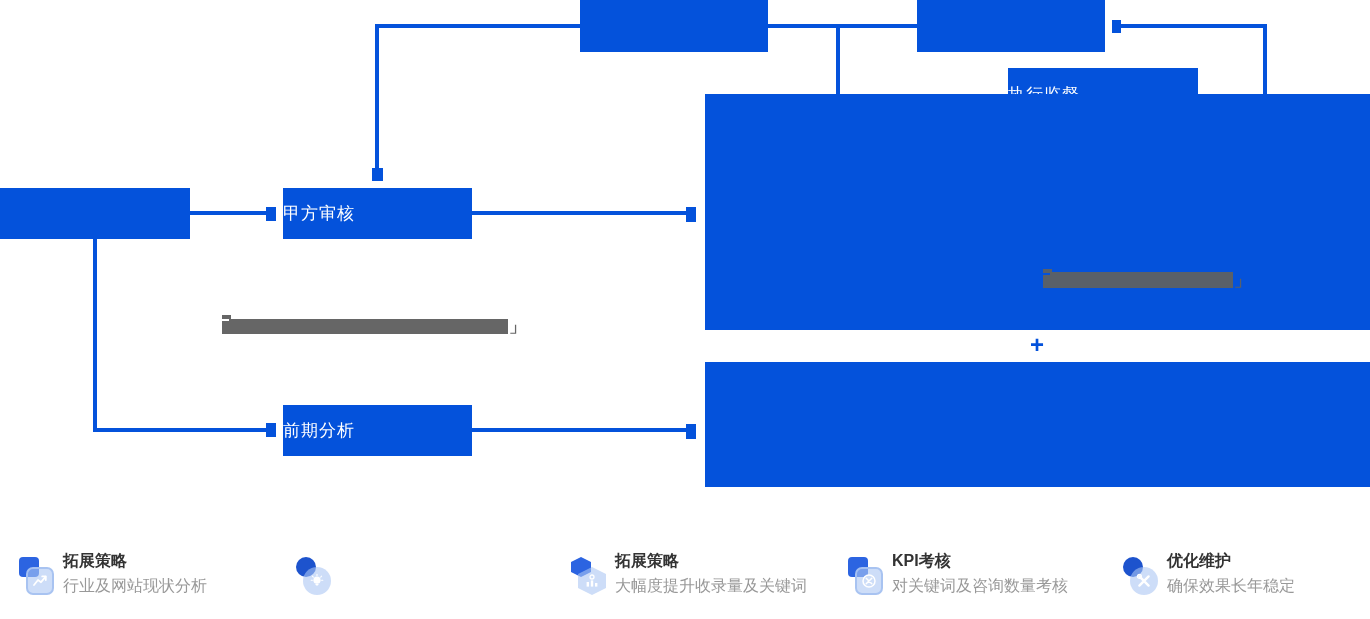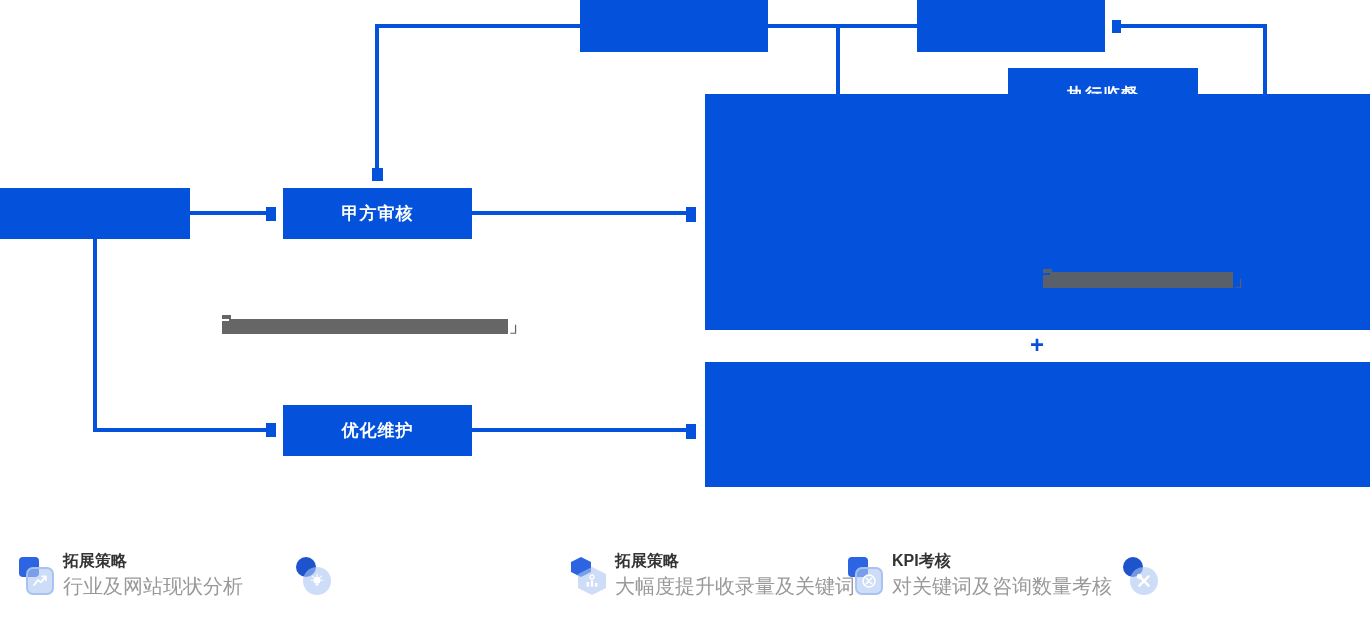--- a/index.html
+++ b/index.html
@@ -3,22 +3,22 @@
 <meta charset="utf-8">
 <style>
   html,body{margin:0;padding:0;background:#ffffff;}
   .canvas{
     position:relative;width:1370px;height:619px;background:#ffffff;overflow:hidden;
     font-family:"Liberation Sans","DejaVu Sans",sans-serif;
   }
   
   .fbox{
     position:absolute;background:#0452DB;color:#ffffff;
-    font-size:17px;font-weight:bold;text-align:center;z-index:2;
-    display:flex;align-items:center;justify-content:center;letter-spacing:1px;
+    font-size:17px;font-weight:normal;text-align:center;z-index:2;
+    display:flex;align-items:center;justify-content:flex-start;letter-spacing:1px;
   }
   
   .hline,.vline{position:absolute;background:#0452DB;z-index:1;}
   .nub{position:absolute;background:#0452DB;z-index:3;}
   
   .redact-row{position:absolute;display:flex;align-items:flex-end;z-index:4;}
   .redact-frag{width:9px;height:19px;margin-right:-2px;}
   .redact-bar{height:15px;}
   .redact-suffix{font-size:17px;font-weight:bold;line-height:15px;margin-left:1px;}
   .on-white .redact-frag{background:linear-gradient(#666666 0 4px,rgba(0,0,0,0) 4px 6px,#666666 6px 100%);}
@@ -41,21 +41,21 @@
     background:rgba(172,199,243,0.6);display:flex;align-items:center;justify-content:center;
   }
   .shape-square .icon-back{border-radius:4px;}
   .shape-square .icon-front{border:2px solid rgba(166,194,241,0.95);border-radius:7px;width:24px;height:24px;}
   .shape-circle .icon-back{border-radius:50%;background:#1D53CD;}
   .shape-circle .icon-front{border-radius:50%;}
   .shape-hex .icon-back{clip-path:polygon(50% 0,100% 25%,100% 75%,50% 100%,0 75%,0 25%);}
   .shape-hex .icon-front{clip-path:polygon(50% 0,100% 25%,100% 75%,50% 100%,0 75%,0 25%);}
   .legend-text{position:absolute;left:44px;top:0;}
   .legend-title{font-size:16px;font-weight:bold;color:#333333;line-height:22px;}
-  .legend-sub{font-size:20px;color:#999999;line-height:20px;margin-top:4px;white-space:nowrap;}
+  .legend-sub{font-size:16px;color:#999999;line-height:20px;margin-top:4px;white-space:nowrap;}
 </style>
 </head>
 <body>
 
 <div class="canvas">
 
   <div class="hline" style="left:377px;top:24px;width:728px;height:4px;"></div>
   <div class="hline" style="left:1121px;top:24px;width:146px;height:4px;"></div>
   <div class="vline" style="left:375px;top:24px;width:4px;height:146px;"></div>
   <div class="vline" style="left:836px;top:24px;width:4px;height:70px;"></div>
@@ -85,21 +85,21 @@
   <div class="fbox" style="left:705px;top:94px;width:665px;height:236px;">
     <span></span>
   </div>
   <div class="fbox" style="left:0;top:188px;width:190px;height:51px;">
     <span></span>
   </div>
   <div class="fbox" style="left:283px;top:188px;width:189px;height:51px;">
     <span>甲方审核</span>
   </div>
   <div class="fbox" style="left:283px;top:405px;width:189px;height:51px;">
-    <span>优化维护</span>
+    <span>前期分析</span>
   </div>
   <div class="fbox" style="left:705px;top:362px;width:665px;height:125px;">
     <span></span>
   </div>
 
   <div class="plus">+</div>
 
   <div class="redact-row on-white" style="left:222px;top:315px;">
     <div class="redact-frag"></div>
     <div class="redact-bar" style="width:279px;"></div>
@@ -177,15 +177,19 @@
   <div class="legend-item" style="left:1123px;">
     <div class="legend-icon shape-circle">
       <div class="icon-back"></div>
       <div class="icon-front">
         <svg width="16" height="16" viewBox="0 0 16 16">
           <path d="M3.4 3.4 L12.6 12.6 M12.6 3.4 L3.4 12.6" stroke="#ffffff" stroke-width="2.4" stroke-linecap="round"></path>
           <circle cx="3.4" cy="3.4" r="1.9" fill="none" stroke="#ffffff" stroke-width="1.4"></circle>
         </svg>
       </div>
     </div>
+    <div class="legend-text">
+      <div class="legend-title">优化维护</div>
+      <div class="legend-sub">确保效果长年稳定</div>
+    </div>
   </div>
 
 </div>
 
 </body></html>

